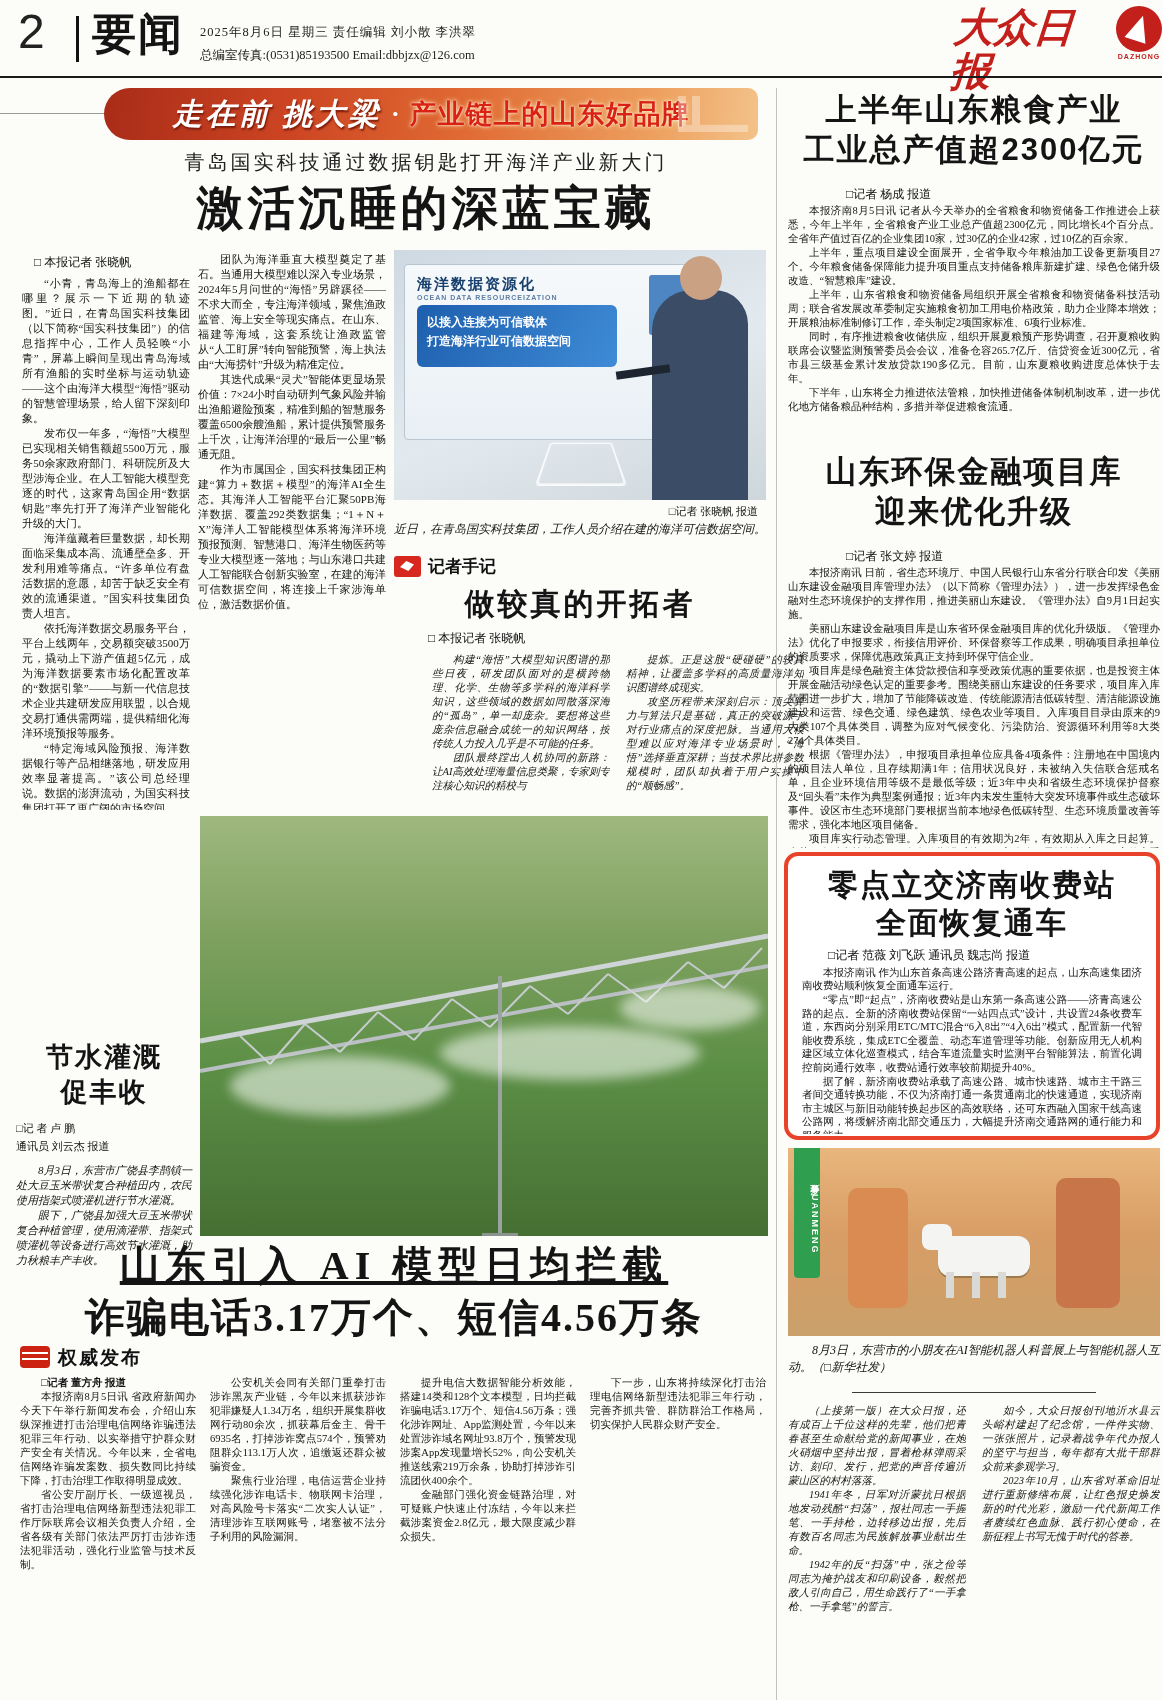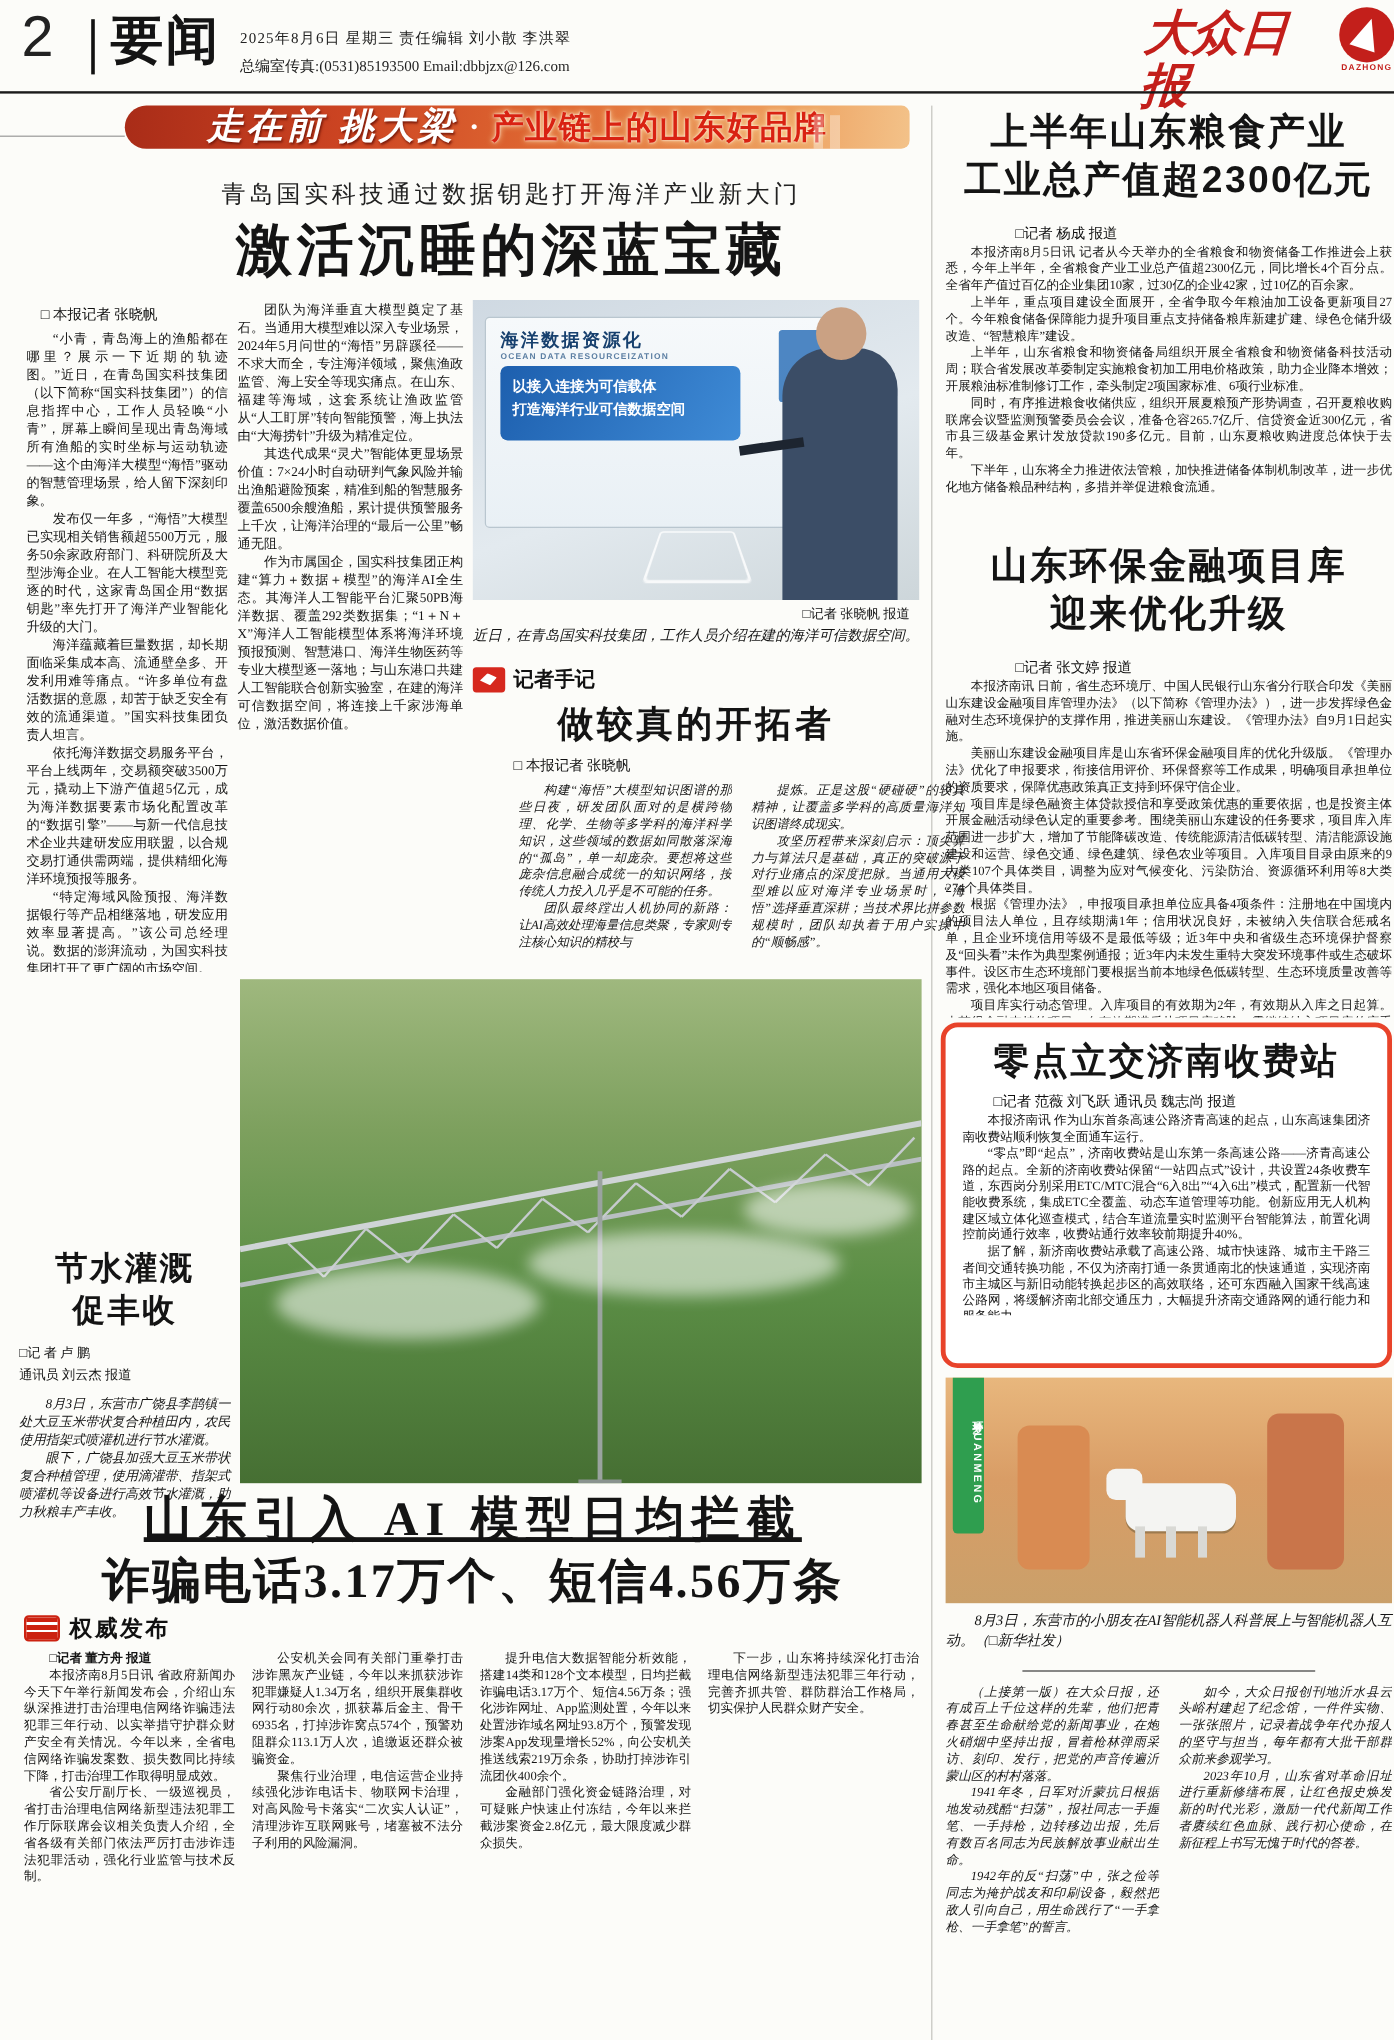--- a/index.html
+++ b/index.html
@@ -15,21 +15,21 @@
   .date2{left:200px;top:47px;font-size:12.5px;color:#222;}
   .masthead{left:952px;top:6px;display:flex;align-items:flex-start;gap:6px;}
   .mast-name{font:italic 700 40px/1.1 "Liberation Serif",serif;color:#c31f1b;transform:skew(-4deg);}
   .mast-logo-wrap{text-align:center;}
   .mast-circle{width:46px;height:46px;border-radius:50%;background:#c31f1b;position:relative;}
   .mast-sail{position:absolute;left:12px;top:9px;width:0;height:0;border-left:11px solid transparent;
              border-right:11px solid transparent;border-bottom:26px solid #fff;transform:rotate(18deg);}
   .mast-sub{font:700 7px/1 "Liberation Sans",sans-serif;color:#c31f1b;letter-spacing:1px;margin-top:1px;}
   
   .banner-line{left:0;top:113px;width:104px;height:1px;background:#9a9a9a;}
-  .banner{left:104px;top:88px;width:654px;height:36px;border-radius:26px 10px 10px 26px;
+  .banner{left:104px;top:88px;width:654px;height:52px;border-radius:26px 10px 10px 26px;
           background:linear-gradient(95deg,#a92c18 0%,#cc4422 28%,#e06a33 55%,#eda05f 84%,#f3c289 100%);
           display:flex;align-items:center;justify-content:center;gap:10px;overflow:hidden;}
   .banner .b1{font:italic 700 30px/1 "Liberation Serif",serif;color:#fff;text-shadow:1px 2px 2px #7a1a0a;letter-spacing:3px;}
   .banner .bdot{color:#fff;font-weight:700;font-size:26px;}
   .banner .b2{font:800 27px/1 "Liberation Sans",sans-serif;color:#d92212;
               text-shadow:0 0 2px #fff,0 0 5px #ffe9b0;letter-spacing:1px;}
   .banner .deco{position:absolute;right:10px;top:8px;width:70px;height:36px;opacity:.35;
                 background:linear-gradient(0deg,#fff 20%,transparent 21%),linear-gradient(90deg,#fff 8px,transparent 8px 14px,#fff 14px 22px,transparent 22px);}
   
   .kicker{left:92px;top:150px;width:668px;text-align:center;font:400 20px/1.2 "Liberation Serif",serif;letter-spacing:3px;color:#222;}
@@ -298,20 +298,21 @@
       <p>本报济南讯 日前，省生态环境厅、中国人民银行山东省分行联合印发《美丽山东建设金融项目库管理办法》（以下简称《管理办法》），进一步发挥绿色金融对生态环境保护的支撑作用，推进美丽山东建设。《管理办法》自9月1日起实施。</p>
       <p>美丽山东建设金融项目库是山东省环保金融项目库的优化升级版。《管理办法》优化了申报要求，衔接信用评价、环保督察等工作成果，明确项目承担单位的资质要求，保障优惠政策真正支持到环保守信企业。</p>
       <p>项目库是绿色融资主体贷款授信和享受政策优惠的重要依据，也是投资主体开展金融活动绿色认定的重要参考。围绕美丽山东建设的任务要求，项目库入库范围进一步扩大，增加了节能降碳改造、传统能源清洁低碳转型、清洁能源设施建设和运营、绿色交通、绿色建筑、绿色农业等项目。入库项目目录由原来的9大类107个具体类目，调整为应对气候变化、污染防治、资源循环利用等8大类274个具体类目。</p>
       <p>根据《管理办法》，申报项目承担单位应具备4项条件：注册地在中国境内的项目法人单位，且存续期满1年；信用状况良好，未被纳入失信联合惩戒名单，且企业环境信用等级不是最低等级；近3年中央和省级生态环境保护督察及“回头看”未作为典型案例通报；近3年内未发生重特大突发环境事件或生态破坏事件。设区市生态环境部门要根据当前本地绿色低碳转型、生态环境质量改善等需求，强化本地区项目储备。</p>
       <p>项目库实行动态管理。入库项目的有效期为2年，有效期从入库之日起算。未获得金融支持的项目，在有效期满后从项目库移除。需继续纳入项目库的应重新申报。</p>
     </div>
 
   <div class="abs tollbox">
     <div class="toll-title">
       <div>零点立交济南收费站</div>
+      <div>全面恢复通车</div>
     </div>
     <div class="byline toll-by">□记者 范薇 刘飞跃 通讯员 魏志尚 报道</div>
     <div class="toll-body">
         <p>本报济南讯 作为山东首条高速公路济青高速的起点，山东高速集团济南收费站顺利恢复全面通车运行。</p>
         <p>“零点”即“起点”，济南收费站是山东第一条高速公路——济青高速公路的起点。全新的济南收费站保留“一站四点式”设计，共设置24条收费车道，东西岗分别采用ETC/MTC混合“6入8出”“4入6出”模式，配置新一代智能收费系统，集成ETC全覆盖、动态车道管理等功能。创新应用无人机构建区域立体化巡查模式，结合车道流量实时监测平台智能算法，前置化调控前岗通行效率，收费站通行效率较前期提升40%。</p>
         <p>据了解，新济南收费站承载了高速公路、城市快速路、城市主干路三者间交通转换功能，不仅为济南打通一条贯通南北的快速通道，实现济南市主城区与新旧动能转换起步区的高效联络，还可东西融入国家干线高速公路网，将缓解济南北部交通压力，大幅提升济南交通路网的通行能力和服务能力。</p>
       </div>
   </div>
 
   <div class="abs photo3">

